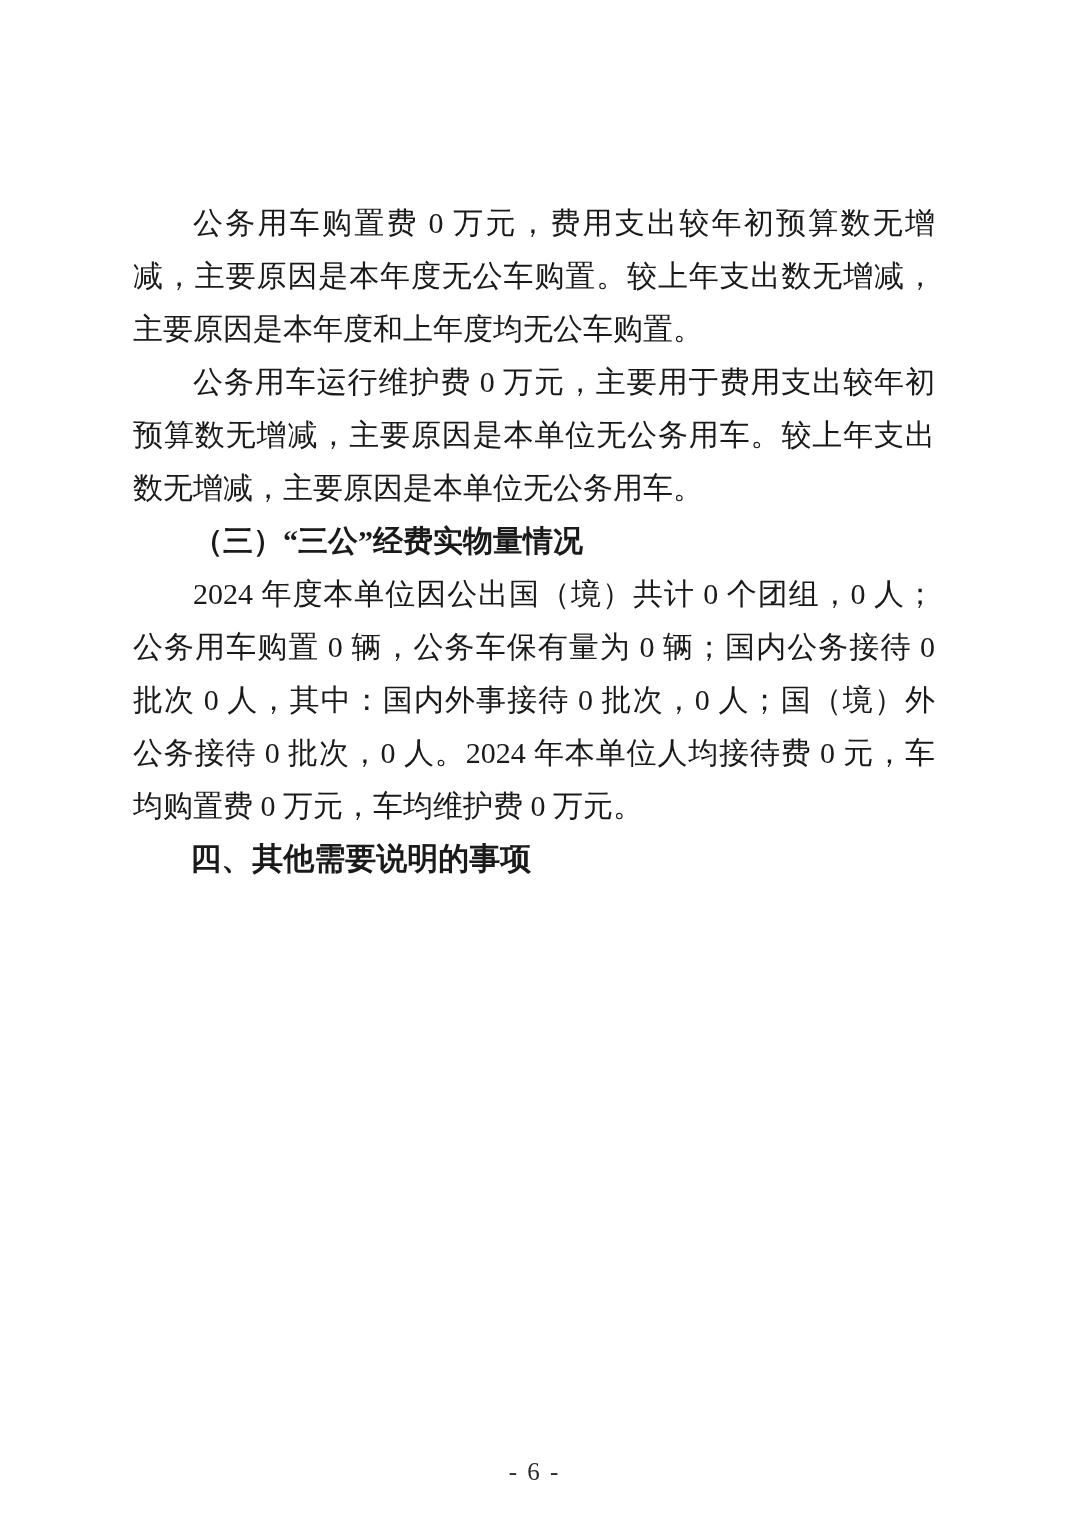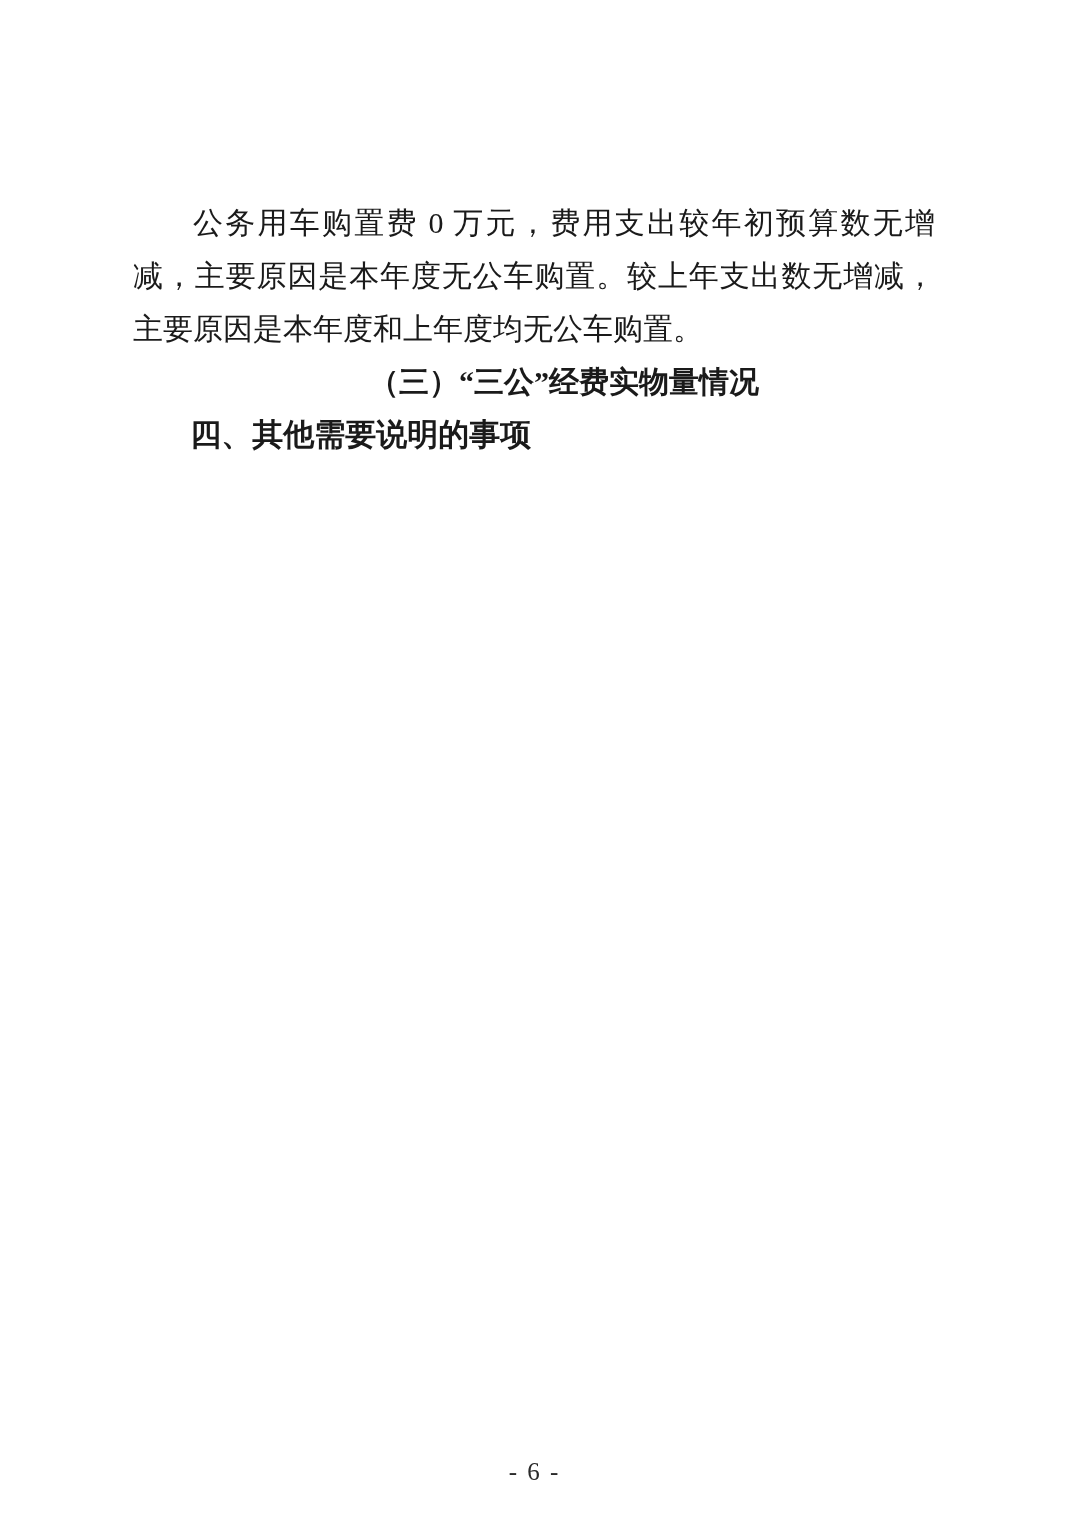--- a/index.html
+++ b/index.html
@@ -33,21 +33,20 @@
     font-family: "Liberation Serif", serif;
     font-weight: normal;
   }
   .heading-kai {
     margin: 0;
     font-size: 30px;
     line-height: 53px;
     text-indent: 2em;
     font-family: "Liberation Serif", serif;
     font-weight: bold;
-    text-align: center;
   }
   .heading-hei {
     margin: 0;
     font-size: 31px;
     line-height: 53px;
     text-indent: 1.85em;
     font-family: Liberation Sans, sans-serif;
     font-weight: bold;
   }
   .page-footer {
@@ -61,17 +60,19 @@
     color: #2a2a2a;
     letter-spacing: 2px;
   }
 </style>
 </head>
 <body>
 
 <div class="page">
   <div class="content">
     <p class="para">公务用车购置费 0 万元，费用支出较年初预算数无增减，主要原因是本年度无公车购置。较上年支出数无增减，主要原因是本年度和上年度均无公车购置。</p>
+    <p class="para">公务用车运行维护费 0 万元，主要用于费用支出较年初预算数无增减，主要原因是本单位无公务用车。较上年支出数无增减，主要原因是本单位无公务用车。</p>
     <h3 class="heading-kai">（三）“三公”经费实物量情况</h3>
+    <p class="para">2024 年度本单位因公出国（境）共计 0 个团组，0 人；公务用车购置 0 辆，公务车保有量为 0 辆；国内公务接待 0 批次 0 人，其中：国内外事接待 0 批次，0 人；国（境）外公务接待 0 批次，0 人。2024 年本单位人均接待费 0 元，车均购置费 0 万元，车均维护费 0 万元。</p>
     <h2 class="heading-hei">四、其他需要说明的事项</h2>
   </div>
   <div class="page-footer">- 6 -</div>
 </div>
 
 </body></html>

